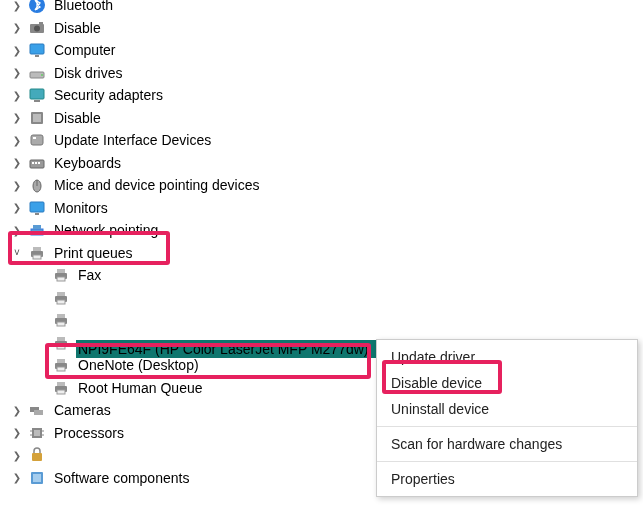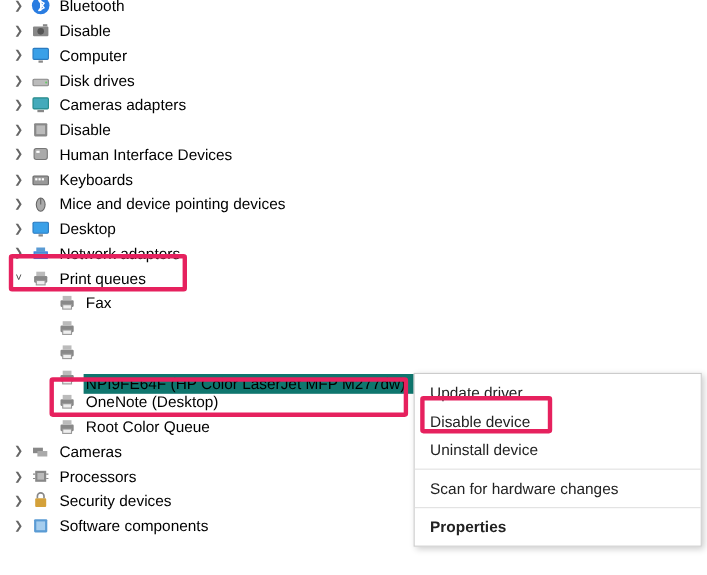--- a/index.html
+++ b/index.html
@@ -91,21 +91,21 @@
   .ctx .item {
     padding: 5px 14px;
     color: #222;
   }
   .ctx .sep {
     height: 1px;
     background: #e0e0e0;
     margin: 4px 0;
   }
   .ctx .bold {
-    font-weight: 700;
+    font-weight: 400;
   }
 
   
   .wrap { position: relative; width: 643px; height: 523px; }
   .tree { position:absolute; top:-6px; left:0; right:0;}
 </style>
 </head>
 <body>
 <div class="wrap">
 
@@ -224,41 +224,41 @@
     <span class="label">Disk drives</span>
   </div>
 
   <div class="row">
     <span class="chev">❯</span>
     <span class="ico">
           <svg width="18" height="18">
             <use href="#i-display"></use>
           </svg>
         </span>
-    <span class="label">Cameras adapters</span>
+    <span class="label">Security adapters</span>
   </div>
 
   <div class="row">
     <span class="chev">❯</span>
     <span class="ico">
           <svg width="18" height="18">
             <use href="#i-firmware"></use>
           </svg>
         </span>
     <span class="label">Disable</span>
   </div>
 
   <div class="row">
     <span class="chev">❯</span>
     <span class="ico">
           <svg width="18" height="18">
             <use href="#i-hid"></use>
           </svg>
         </span>
-    <span class="label">Human Interface Devices</span>
+    <span class="label">Update Interface Devices</span>
   </div>
 
   <div class="row">
     <span class="chev">❯</span>
     <span class="ico">
           <svg width="18" height="18">
             <use href="#i-keyboard"></use>
           </svg>
         </span>
     <span class="label">Keyboards</span>
@@ -274,31 +274,31 @@
     <span class="label">Mice and device pointing devices</span>
   </div>
 
   <div class="row">
     <span class="chev">❯</span>
     <span class="ico">
           <svg width="18" height="18">
             <use href="#i-monitor"></use>
           </svg>
         </span>
-    <span class="label">Desktop</span>
+    <span class="label">Monitors</span>
   </div>
 
   <div class="row">
     <span class="chev">❯</span>
     <span class="ico">
           <svg width="18" height="18">
             <use href="#i-network"></use>
           </svg>
         </span>
-    <span class="label">Network adapters</span>
+    <span class="label">Network pointing</span>
   </div>
 
   <div class="row">
     <span class="chev-down">˅</span>
     <span class="ico">
           <svg width="18" height="18">
             <use href="#i-printer"></use>
           </svg>
         </span>
     <span class="label">Print queues</span>
@@ -353,21 +353,21 @@
       <span class="label">OneNote (Desktop)</span>
     </div>
     <div class="row child">
       <span class="chev" style="visibility:hidden">❯</span>
         <span class="child-indent"></span>
       <span class="ico">
           <svg width="18" height="18">
             <use href="#i-printer"></use>
           </svg>
         </span>
-      <span class="label">Root Color Queue</span>
+      <span class="label">Root Human Queue</span>
     </div>
 
   <div class="row">
     <span class="chev">❯</span>
     <span class="ico">
           <svg width="18" height="18">
             <use href="#i-printers"></use>
           </svg>
         </span>
     <span class="label">Cameras</span>
@@ -383,21 +383,20 @@
     <span class="label">Processors</span>
   </div>
 
   <div class="row">
     <span class="chev">❯</span>
     <span class="ico">
           <svg width="18" height="18">
             <use href="#i-security"></use>
           </svg>
         </span>
-    <span class="label">Security devices</span>
   </div>
 
   <div class="row">
     <span class="chev">❯</span>
     <span class="ico">
           <svg width="18" height="18">
             <use href="#i-software"></use>
           </svg>
         </span>
     <span class="label">Software components</span>

